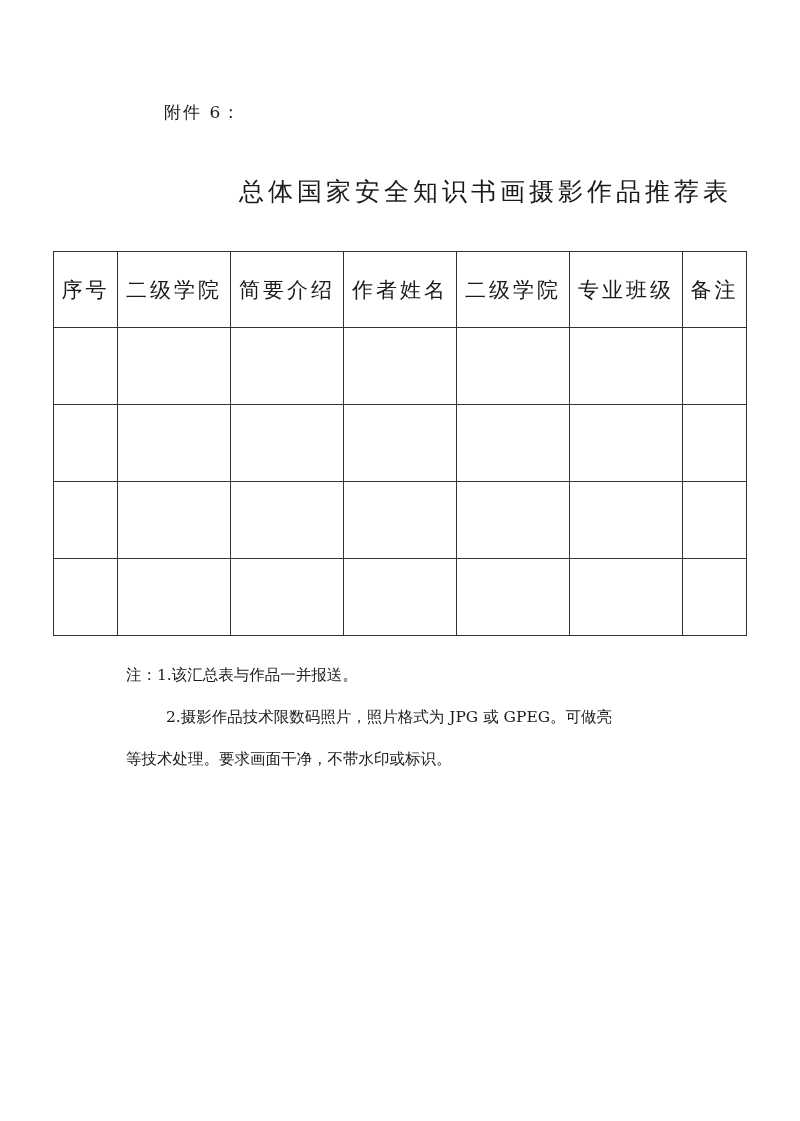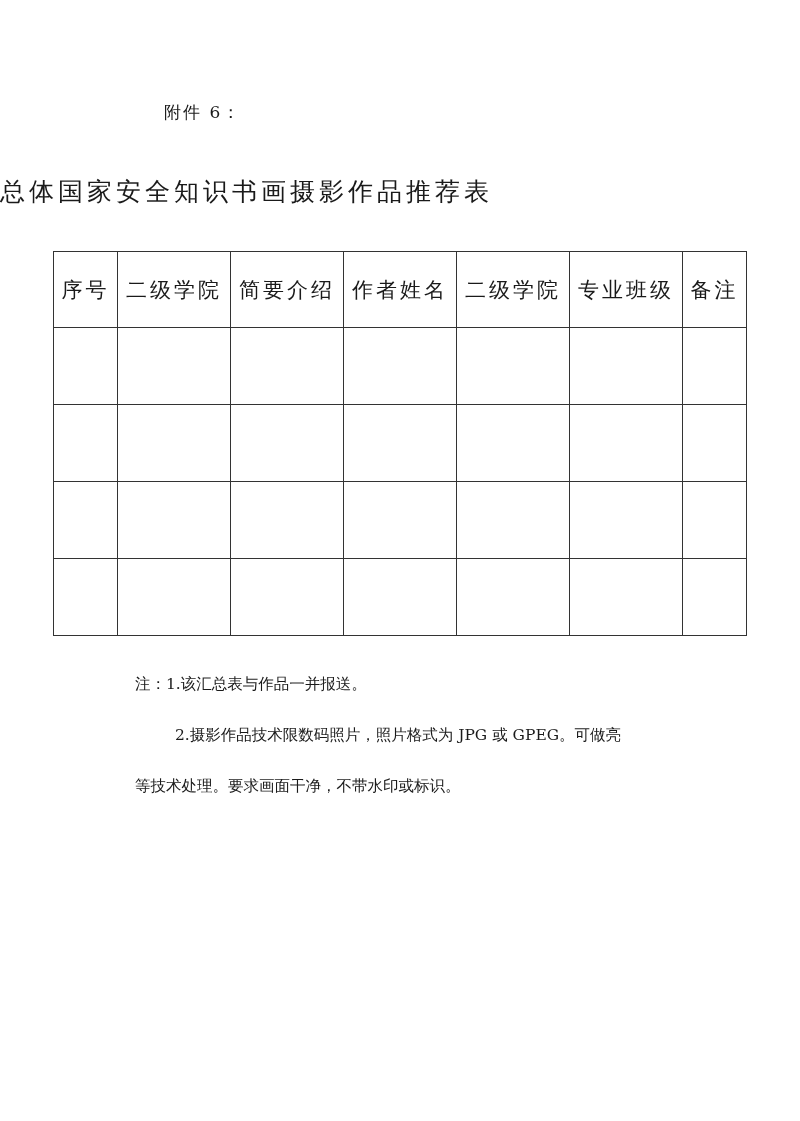--- a/index.html
+++ b/index.html
@@ -1,31 +1,31 @@
 <!DOCTYPE html>
 <html><head>
 <meta charset="utf-8">
 <style>
   html, body { margin:0; padding:0; }
   body {
     width:800px; height:1121px; background:#ffffff; position:relative; overflow:hidden;
     font-family: "DejaVu Serif", "Liberation Serif", serif; color:#1a1a1a;
   }
   .attach { position:absolute; left:116px; top:101px; font-size:17px; letter-spacing:2px;margin-left:48px; }
-  .title { position:absolute; left:0; width:732px; top:175px; text-align:left; font-size:25px; letter-spacing:4px; }
+  .title { position:absolute; left:0; width:732px; top:175px; text-align:right; font-size:25px; letter-spacing:4px; }
   table.grid {
     position:absolute; left:53px; top:251px; border-collapse:collapse; table-layout:fixed;
   }
   table.grid td, table.grid th {
     border:1.3px solid #333; padding:0; font-weight:normal; text-align:center; font-size:21px; letter-spacing:3px;
   }
   table.grid th { height:75px; }
   table.grid td { height:76px; }
   .notes { position:absolute; left:122px; top:652px; font-size:15.5px; line-height:38px; width:590px; }
-  .notes p { margin:13px; }
+  .notes p { margin:4px; }
   .indent { padding-left:40px; }
 </style>
 </head>
 <body>
 
 <div class="attach">附件 6：</div>
 <div class="title">总体国家安全知识书画摄影作品推荐表</div>
 
 <table class="grid">
   <colgroup>

